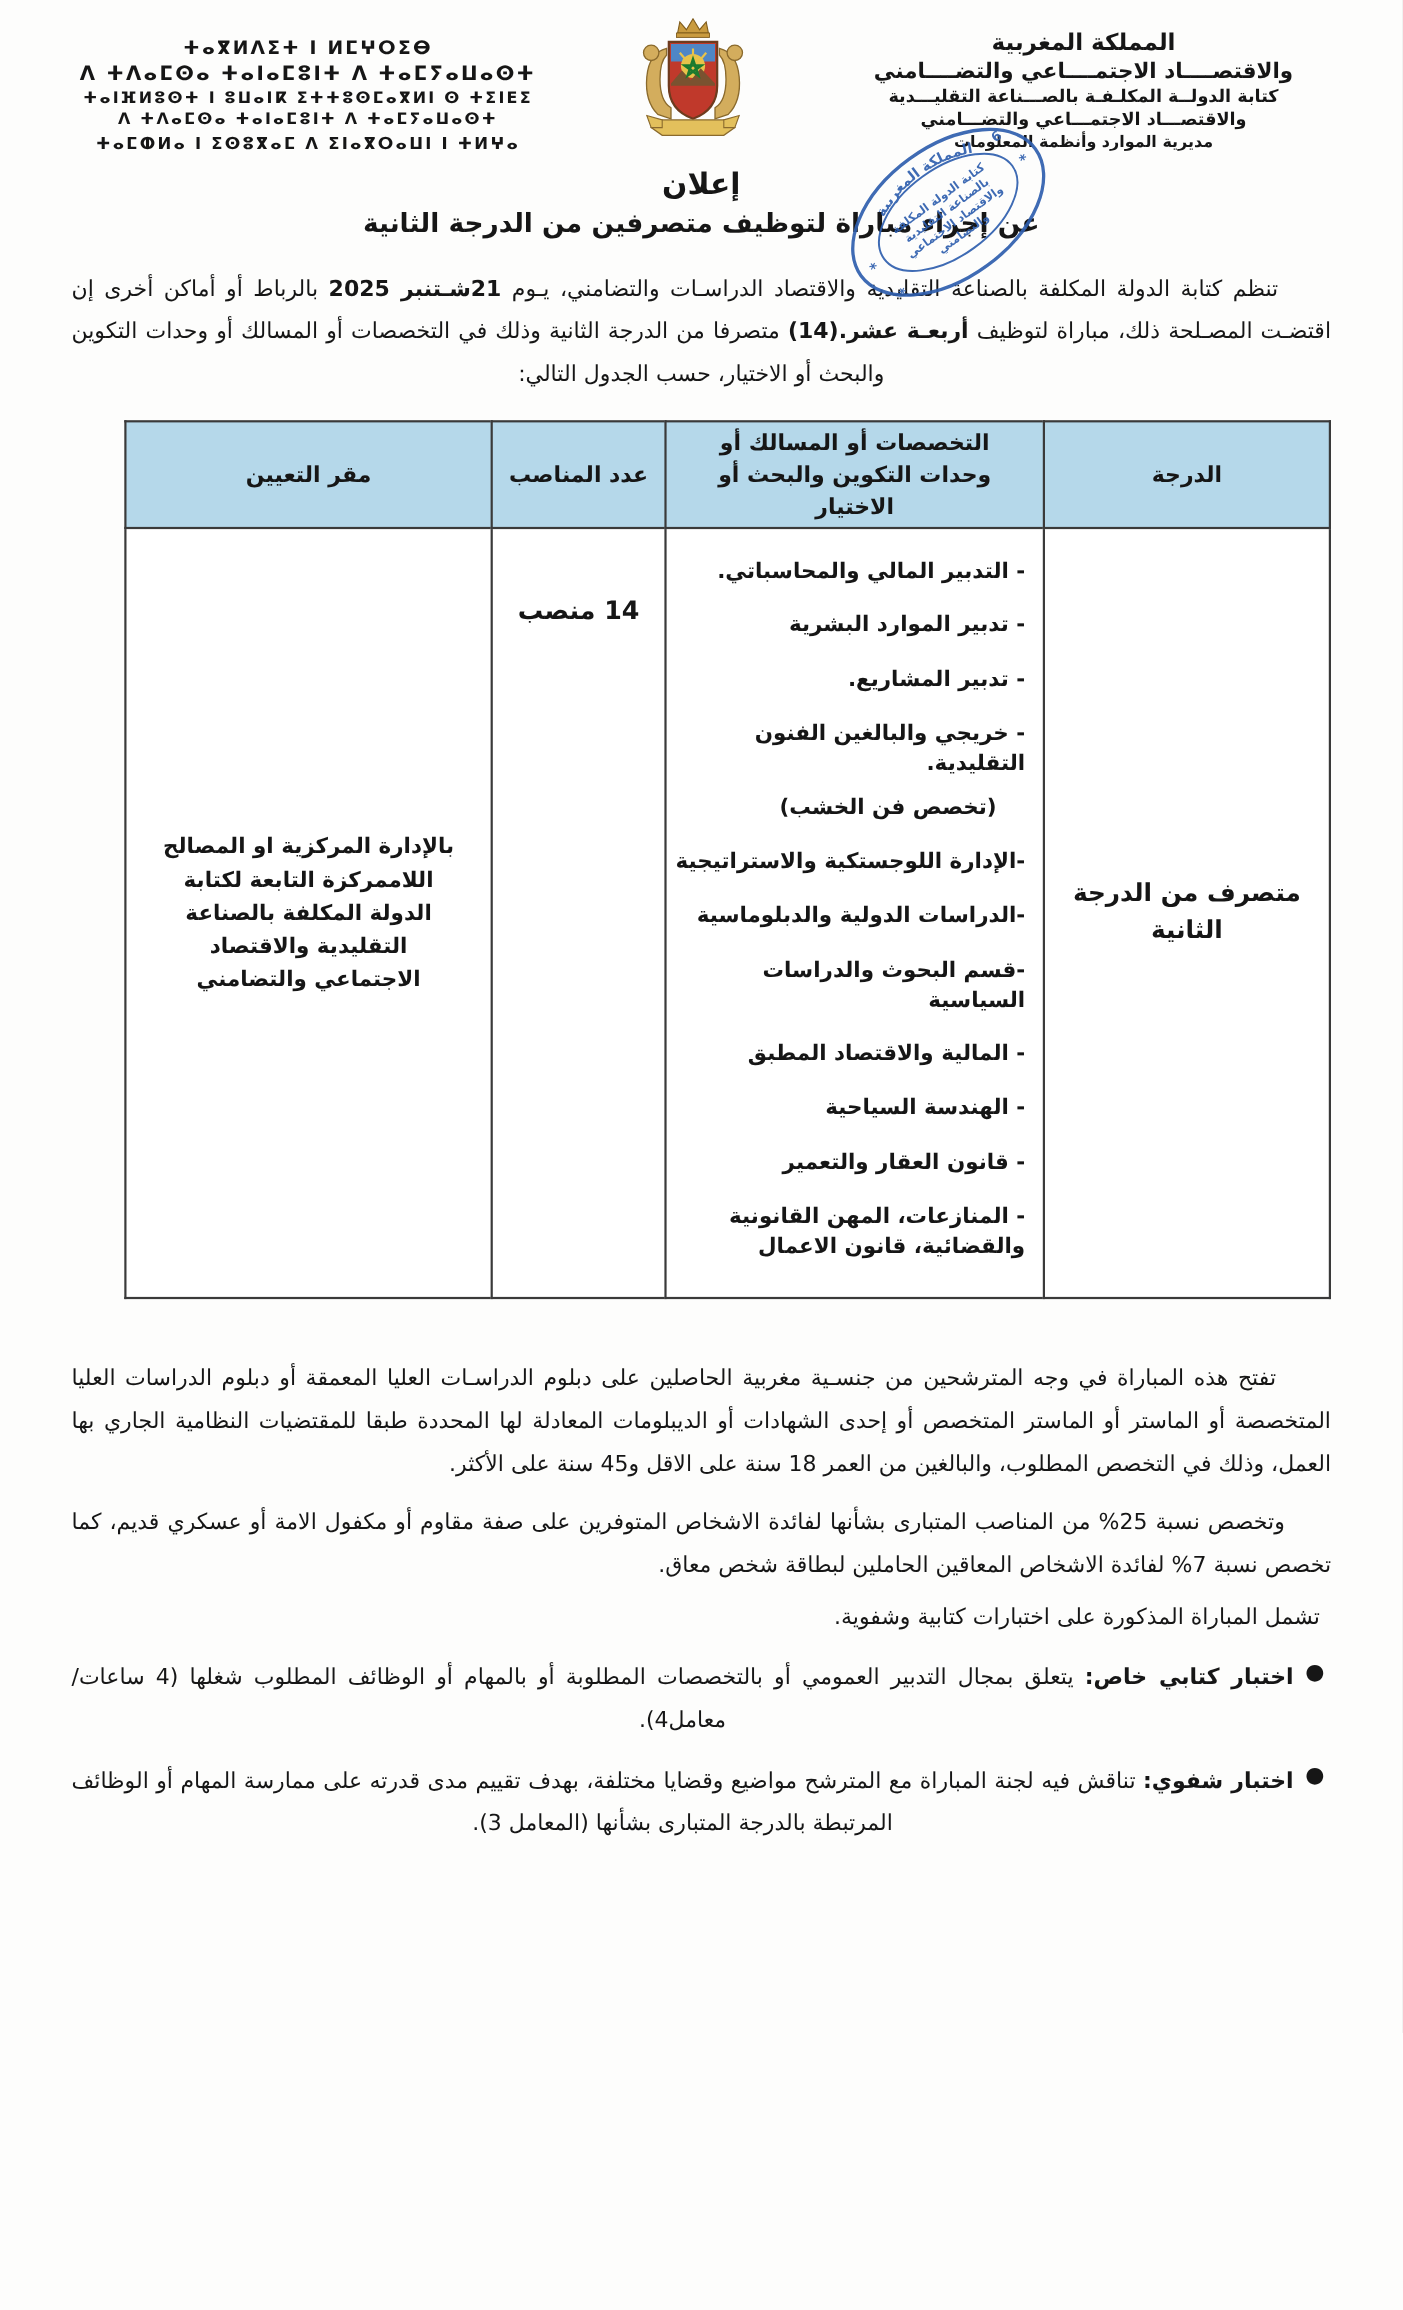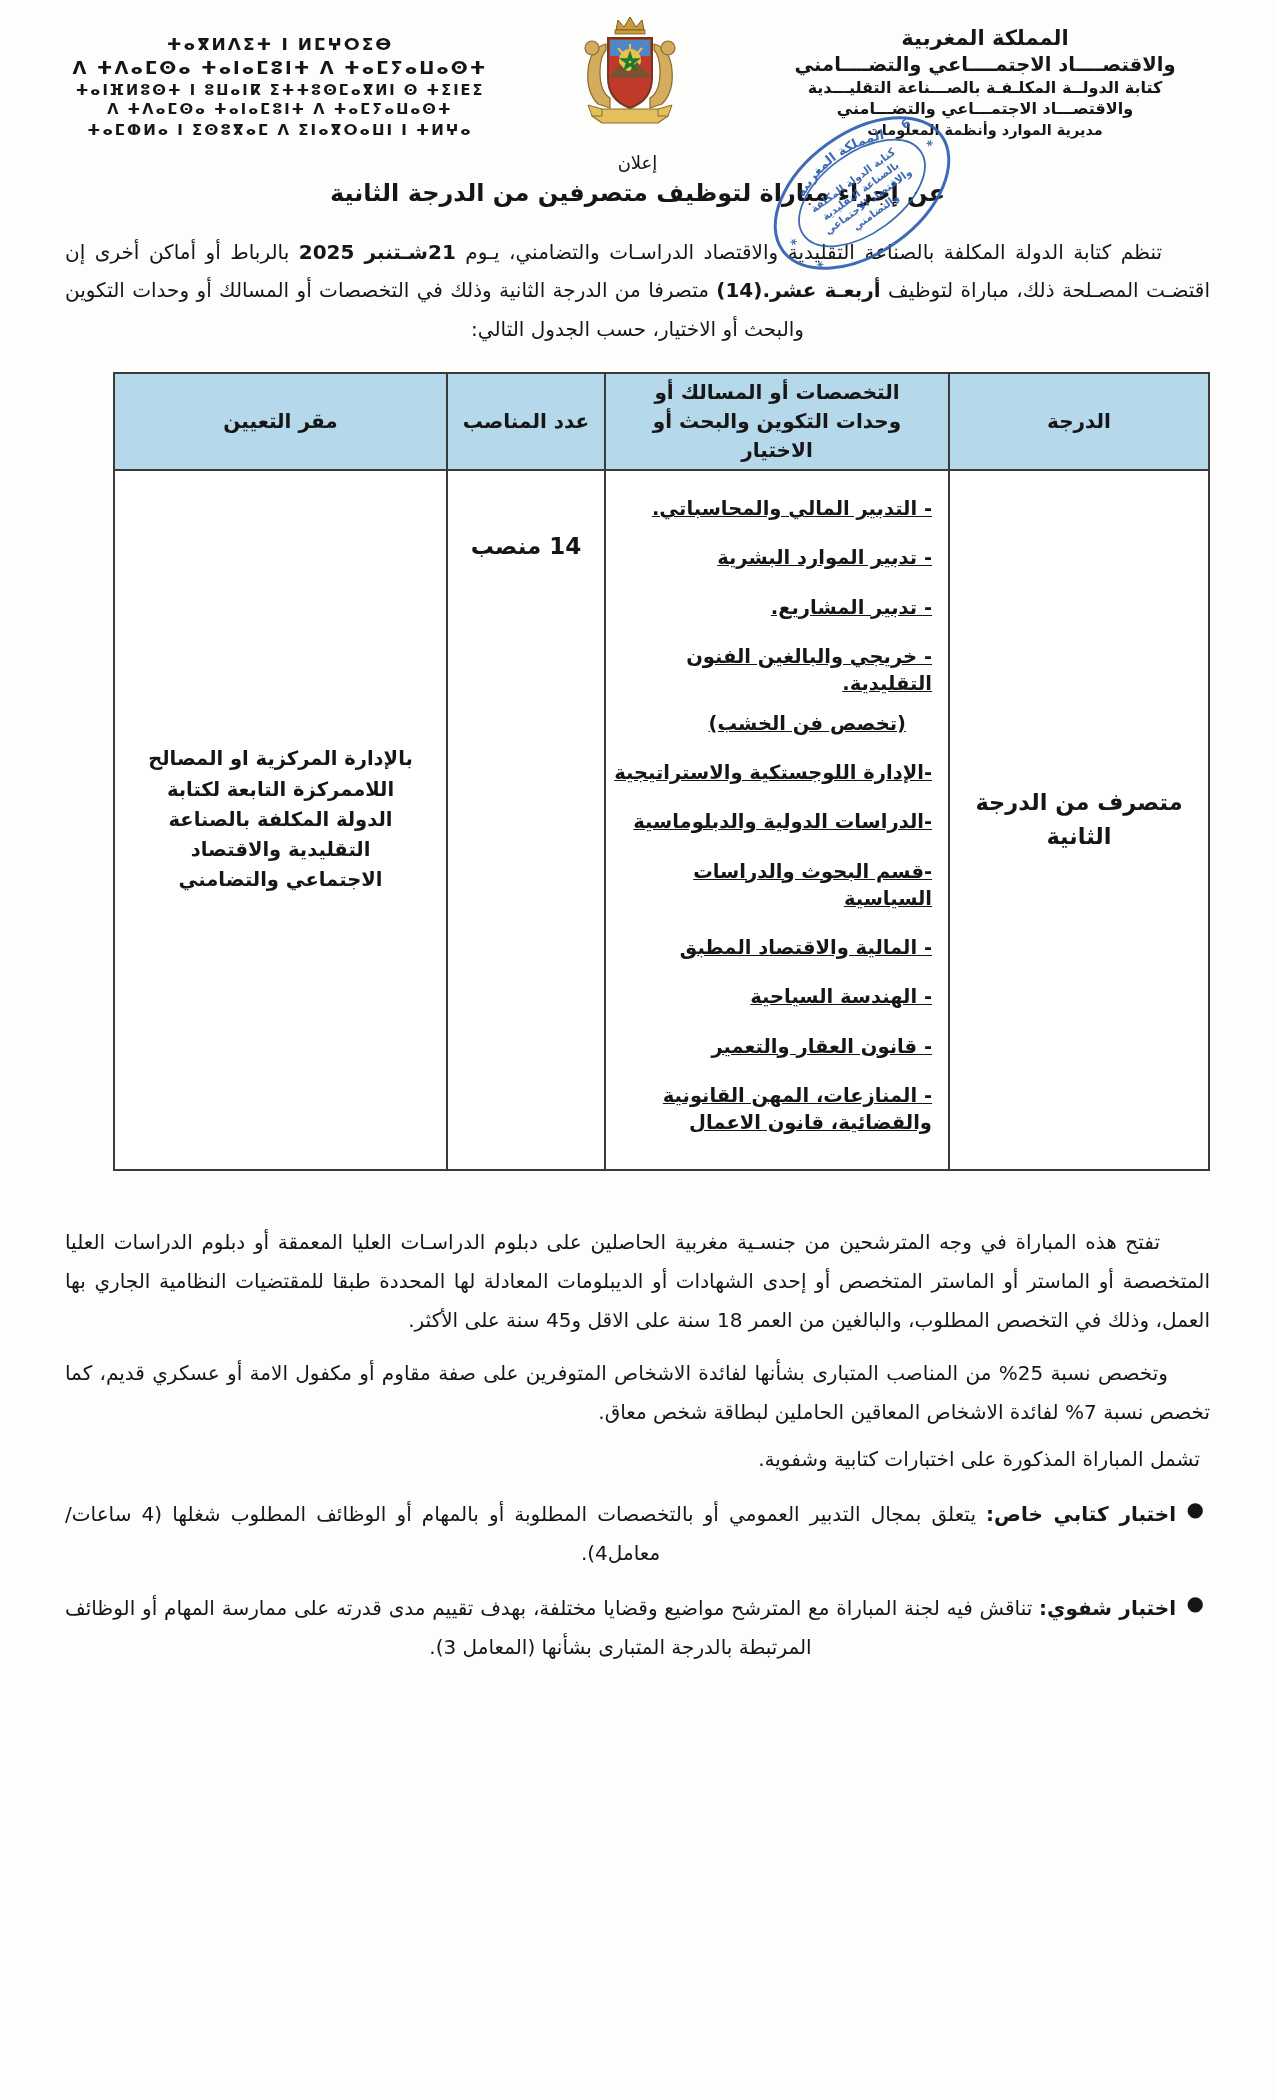--- a/index.html
+++ b/index.html
@@ -22,21 +22,21 @@
   .tif-4, .tif-5 { font-size:14.5px; }
   .tif-6 { font-size:15px; }
   .emblem-wrap { width:120px; display:flex; justify-content:center; padding-top:4px; }
   .arabic-head { width:460px; text-align:center; direction:rtl; }
   .ar-kingdom { font-size:21px; font-weight:bold; line-height:1.3; }
   .ar-ministry { font-size:19.5px; font-weight:bold; line-height:1.35; }
   .ar-secretariat { font-size:16px; font-weight:bold; line-height:1.3; }
   .ar-directorate { font-size:14.5px; font-weight:bold; line-height:1.4; }
   
   .title-block { text-align:center; direction:rtl; margin-top:12px; }
-  .title-main { font-size:18px; font-weight:normal; }
+  .title-main { font-size:27px; font-weight:bold; }
   .title-sub { font-size:24px; font-weight:bold; margin-top:6px; }
   
   .stamp { position:absolute; top:103px; left:752px; width:220px; height:180px; opacity:.92; pointer-events:none; }
   
   .content { padding:0 65px; direction:rtl; }
   .intro {
     margin-top:26px;
     font-size:20px; line-height:1.92;
     text-align:justify; text-align-last:center;
     text-indent:48px;
@@ -51,21 +51,21 @@
   th.col-grade { width:260px; } th.col-spec { width:344px; }
   th.col-count { width:158px; } th.col-loc  { width:333px; }
   thead th {
     background:#b5d8ea; height:92px;
     font-size:20px; font-weight:bold; line-height:1.45;
     text-align:center; vertical-align:middle; padding:4px 14px;
   }
   tbody td { background:#fff; height:660px; vertical-align:top; }
   .grade-cell { display:flex; height:100%; align-items:center; justify-content:center; }
   .grade-text { width:210px; text-align:center; font-size:22.5px; font-weight:bold; line-height:1.5; }
-  .spec-list { padding:24px 16px 10px 8px;text-decoration:underline; }
+  .spec-list { padding:24px 16px 10px 8px; }
   .spec-item { font-size:19.5px; font-weight:bold; line-height:1.4; margin:0 0 22px 0; text-align:right; }
   .spec-sub  { padding-right:26px; margin-top:-10px; }
   .count-cell { padding-top:62px; text-align:center; }
   .count-text { font-size:23px; font-weight:bold; direction:ltr; }
   .loc-cell { display:flex; height:100%; align-items:center; justify-content:center; }
   .loc-text { width:280px; text-align:center; font-size:19.5px; font-weight:bold; line-height:1.55; }
   
   .para { font-size:20px; line-height:1.95; text-align:justify; }
   .p1 { margin-top:52px; text-indent:50px; }
   .p2 { margin-top:14px; text-indent:42px; }

